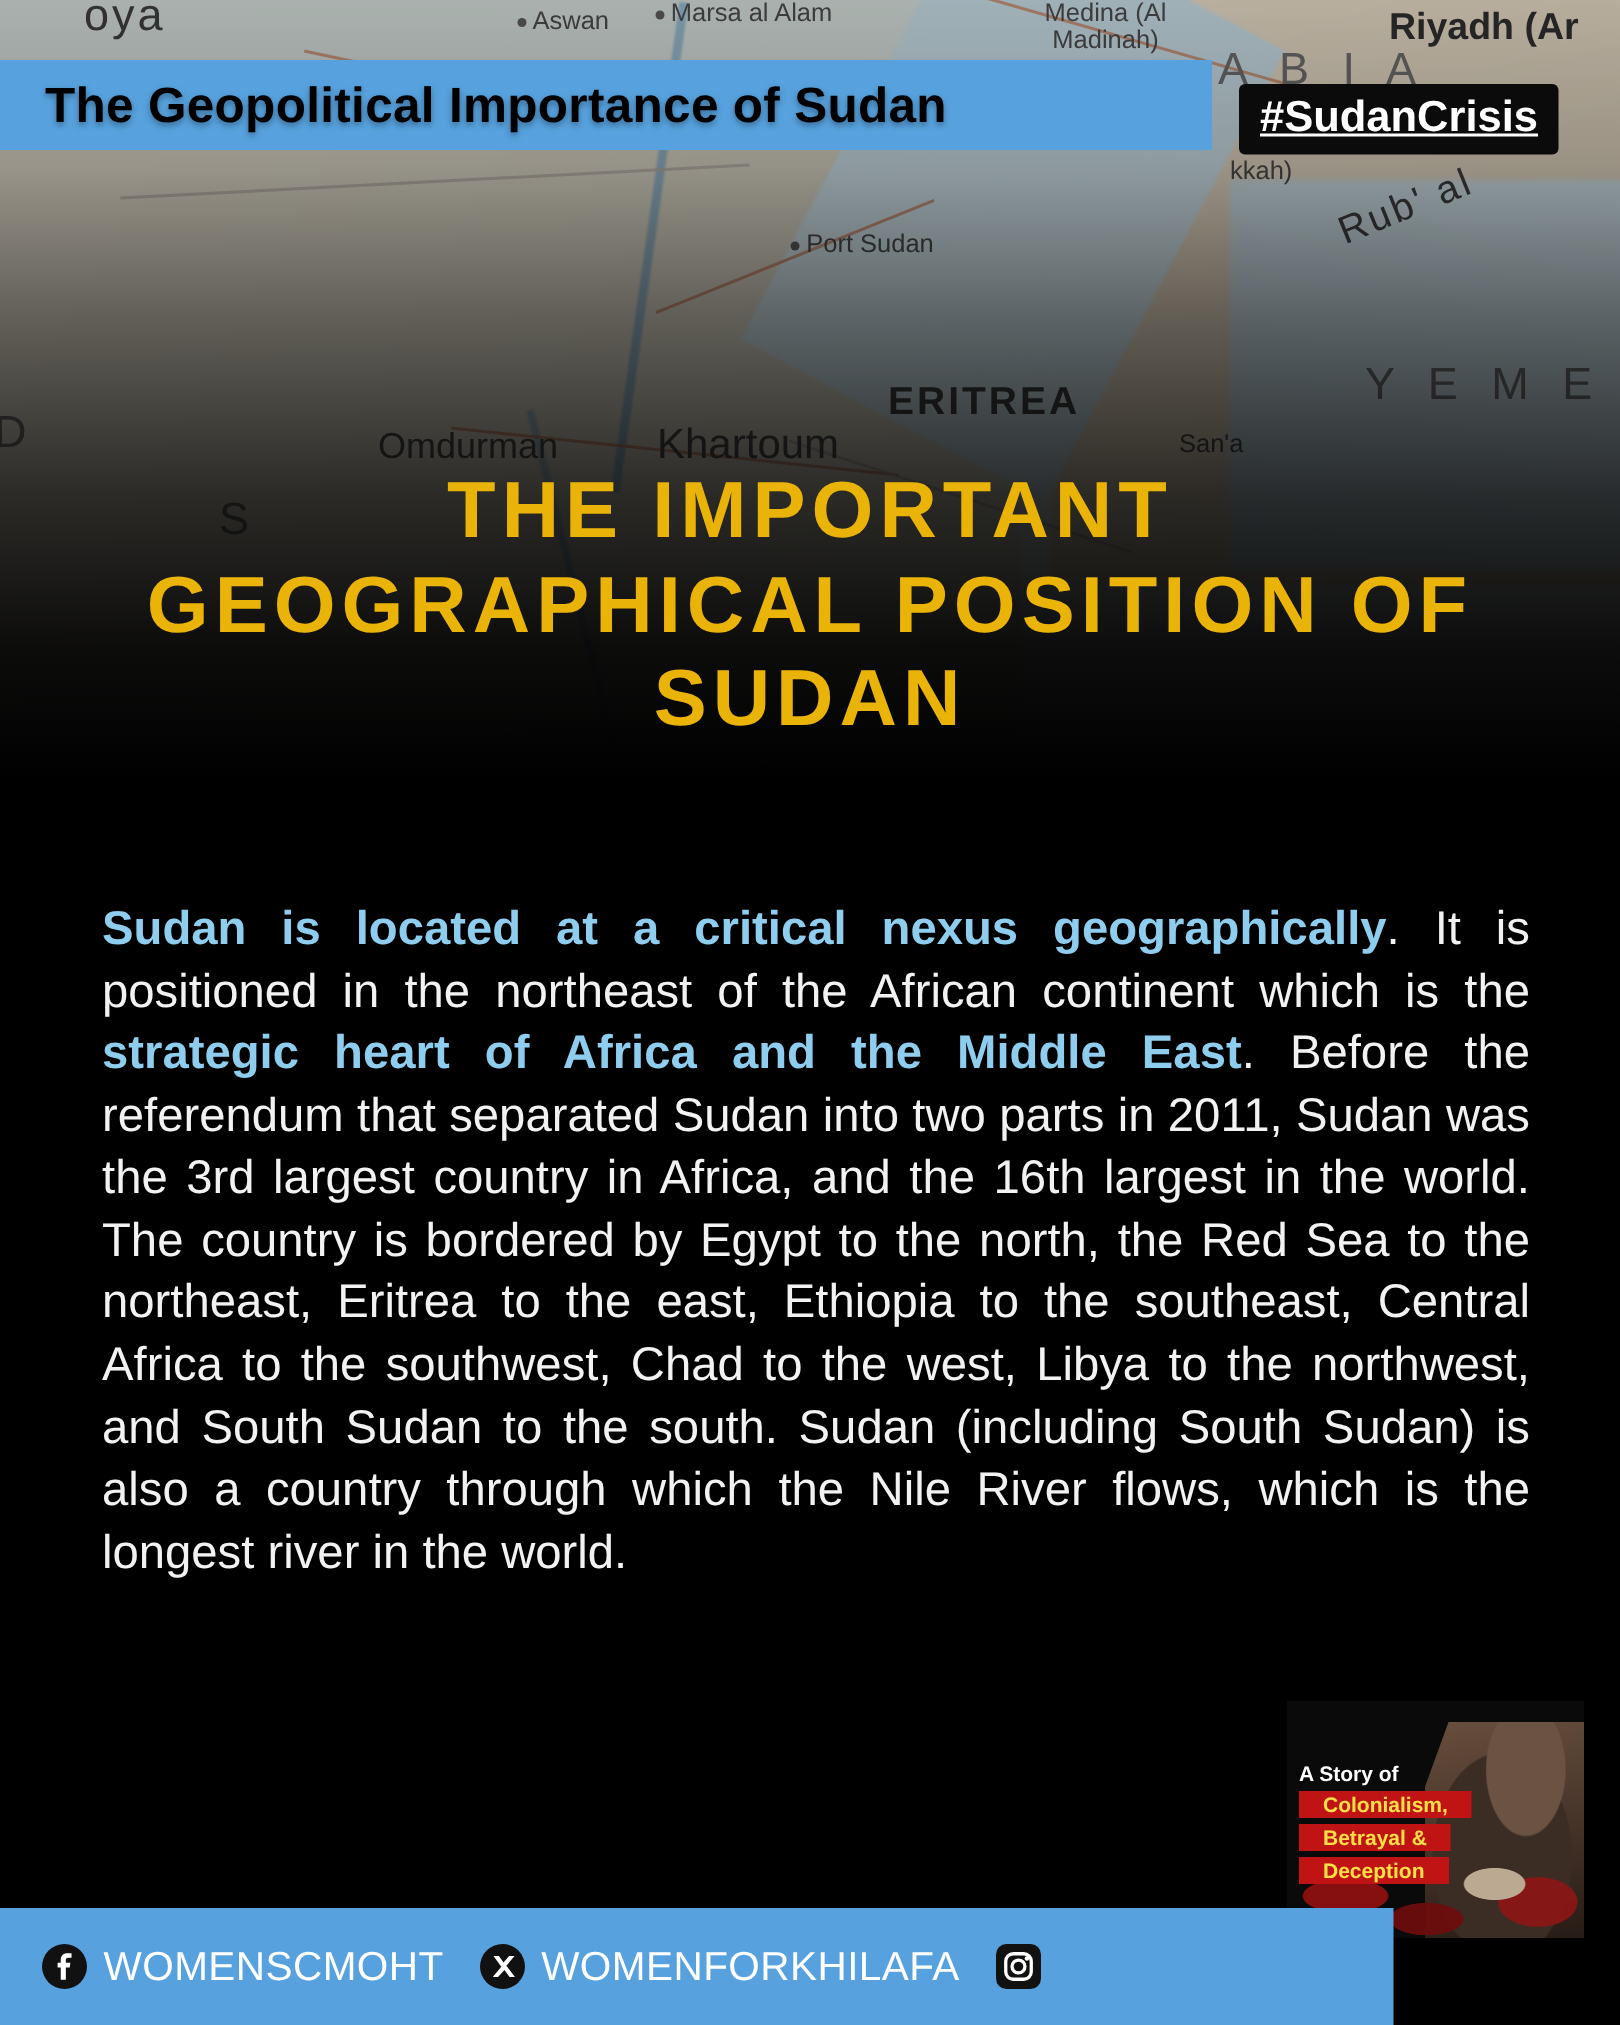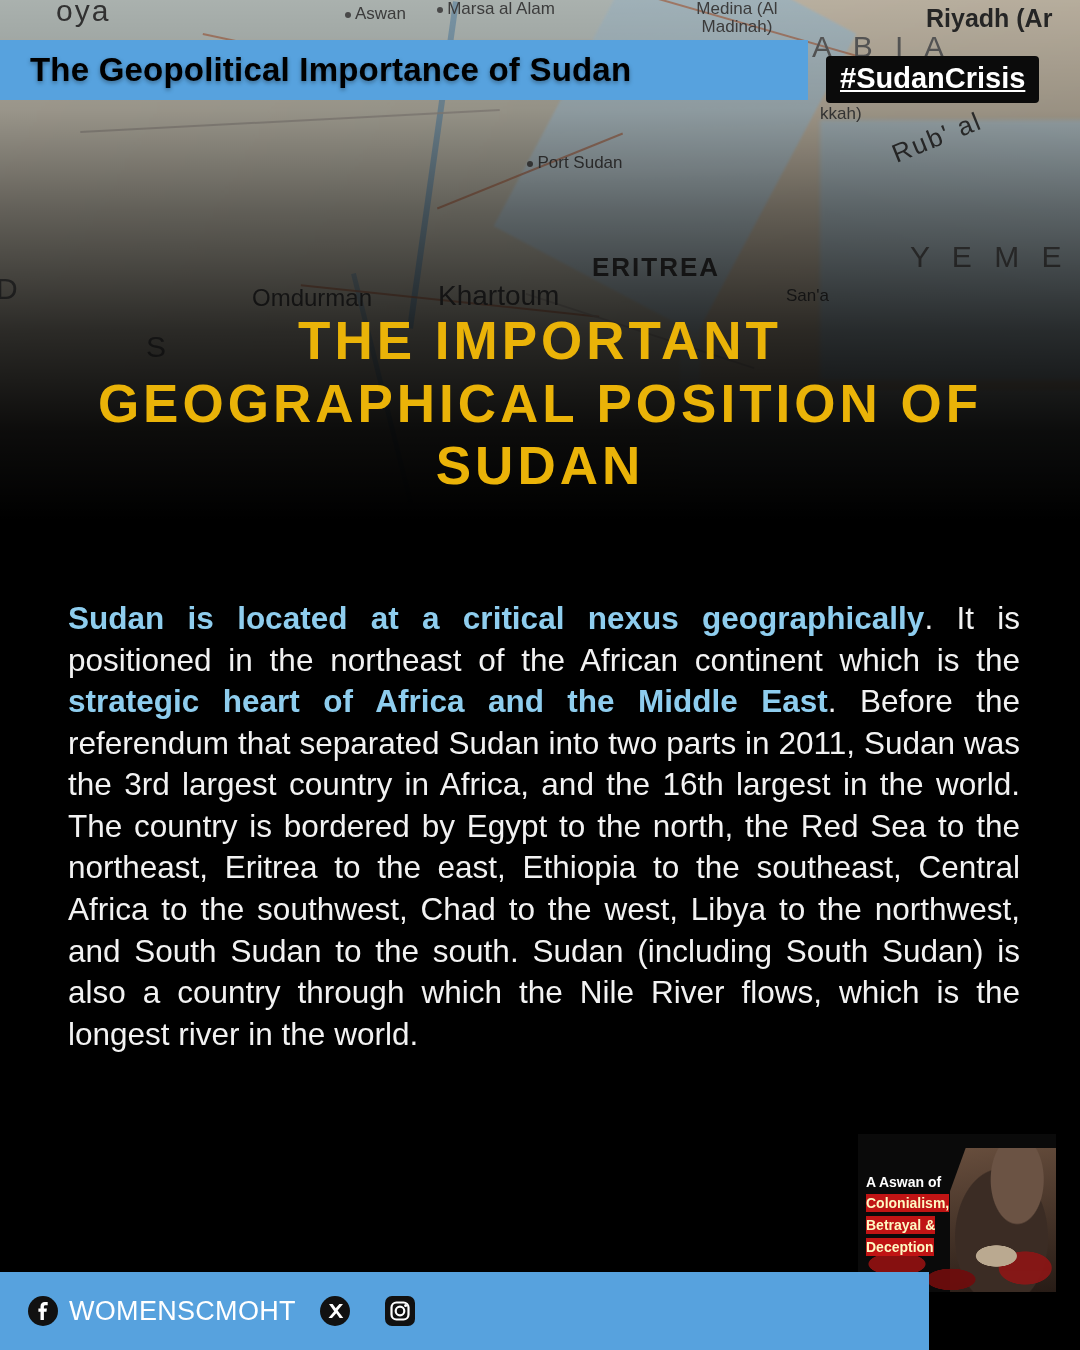--- a/index.html
+++ b/index.html
@@ -154,23 +154,23 @@
     font-weight:bold;
     letter-spacing:.5px;
     text-shadow:0 1px 0 #000;
   }
   .book .b-sub {
     position:absolute; left:8px; top:40px;
     color:#fff; font-size:14px; font-weight:bold;
   }
   .book .b-tag {
     position:absolute; left:8px;
-    background:#c01414; color:#fef9c3;
+    background:#c01414; color:#fde047;
     font-size:14px; font-weight:bold;
-    padding:1px 0;
+    padding:1px 16px;
   }
   .book .b-tag.t1 { top:60px; }
   .book .b-tag.t2 { top:82px; }
   .book .b-tag.t3 { top:104px; }
   .book .fig {
     position:absolute; right:-6px; top:14px;
     width:112px; height:144px;
     background:
       radial-gradient(ellipse at 60% 22%, #6b5344 0 26px, transparent 27px),
       radial-gradient(ellipse at 46% 62%, #3b2c24 0 46px, transparent 47px),
@@ -261,21 +261,21 @@
 
 <div class="headline">THE IMPORTANT GEOGRAPHICAL POSITION OF SUDAN</div>
 
 <p class="body-copy">
   <b>Sudan is located at a critical nexus geographically</b><span>. It is positioned in the northeast of the African continent which is the </span><b>strategic heart of Africa and the Middle East</b><span>. Before the referendum that separated Sudan into two parts in 2011, Sudan was the 3rd largest country in Africa, and the 16th largest in the world. The country is bordered by Egypt to the north, the Red Sea to the northeast, Eritrea to the east, Ethiopia to the southeast, Central Africa to the southwest, Chad to the west, Libya to the northwest, and South Sudan to the south. Sudan (including South Sudan) is also a country through which the Nile River flows, which is the longest river in the world.</span>
 </p>
 
 <div class="book">
   <div class="fig"></div>
   <div class="splat"></div>
-  <div class="b-sub">A Aswan of</div>
+  <div class="b-sub">A Story of</div>
   <div class="b-tag t1">Colonialism,</div>
   <div class="b-tag t2">Betrayal &amp;</div>
   <div class="b-tag t3">Deception</div>
 </div>
 
 <div class="footer">
 
   <div class="handle">
     <span class="ico">
       <svg width="32" height="32" viewBox="0 0 32 32">
@@ -286,20 +286,21 @@
     <span>WOMENSCMOHT</span>
   </div>
 
   <div class="handle">
     <span class="ico">
       <svg width="32" height="32" viewBox="0 0 32 32">
         <circle cx="16" cy="16" r="15" fill="#111"></circle>
         <path d="M10 9h3.6l3.1 4.3L20.4 9H24l-5.4 6.5L24.3 23h-3.6l-3.4-4.7L13 23H9.5l5.7-6.8z" fill="#fff"></path>
       </svg>
     </span>
+    <span>WOMENFORKHILAFA</span>
   </div>
 
   <div class="handle">
     <span class="ico">
       <svg width="32" height="32" viewBox="0 0 32 32">
         <rect x="1" y="1" width="30" height="30" rx="7" fill="#111"></rect>
         <rect x="7.5" y="7.5" width="17" height="17" rx="5" fill="none" stroke="#fff" stroke-width="2.2"></rect>
         <circle cx="16" cy="16" r="4.3" fill="none" stroke="#fff" stroke-width="2.2"></circle>
         <circle cx="21.6" cy="10.6" r="1.5" fill="#fff"></circle>
       </svg>

